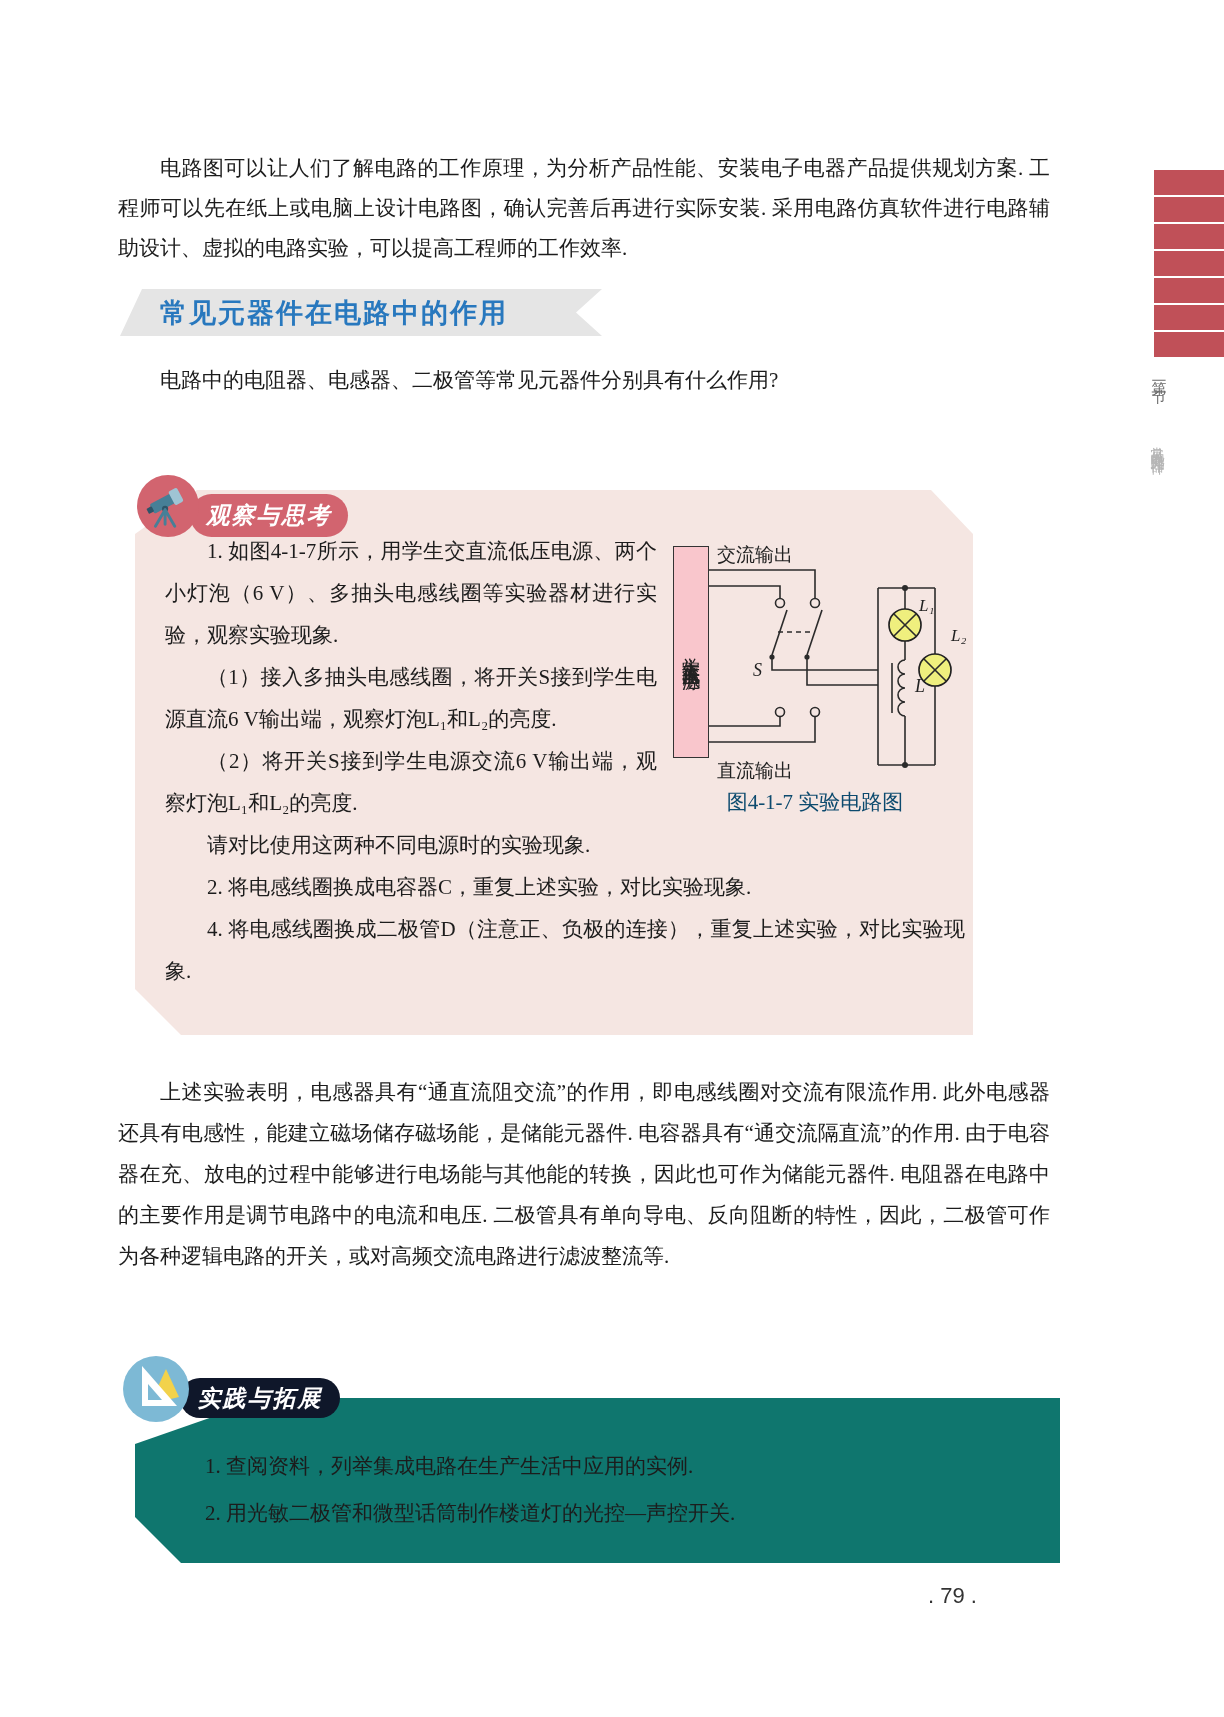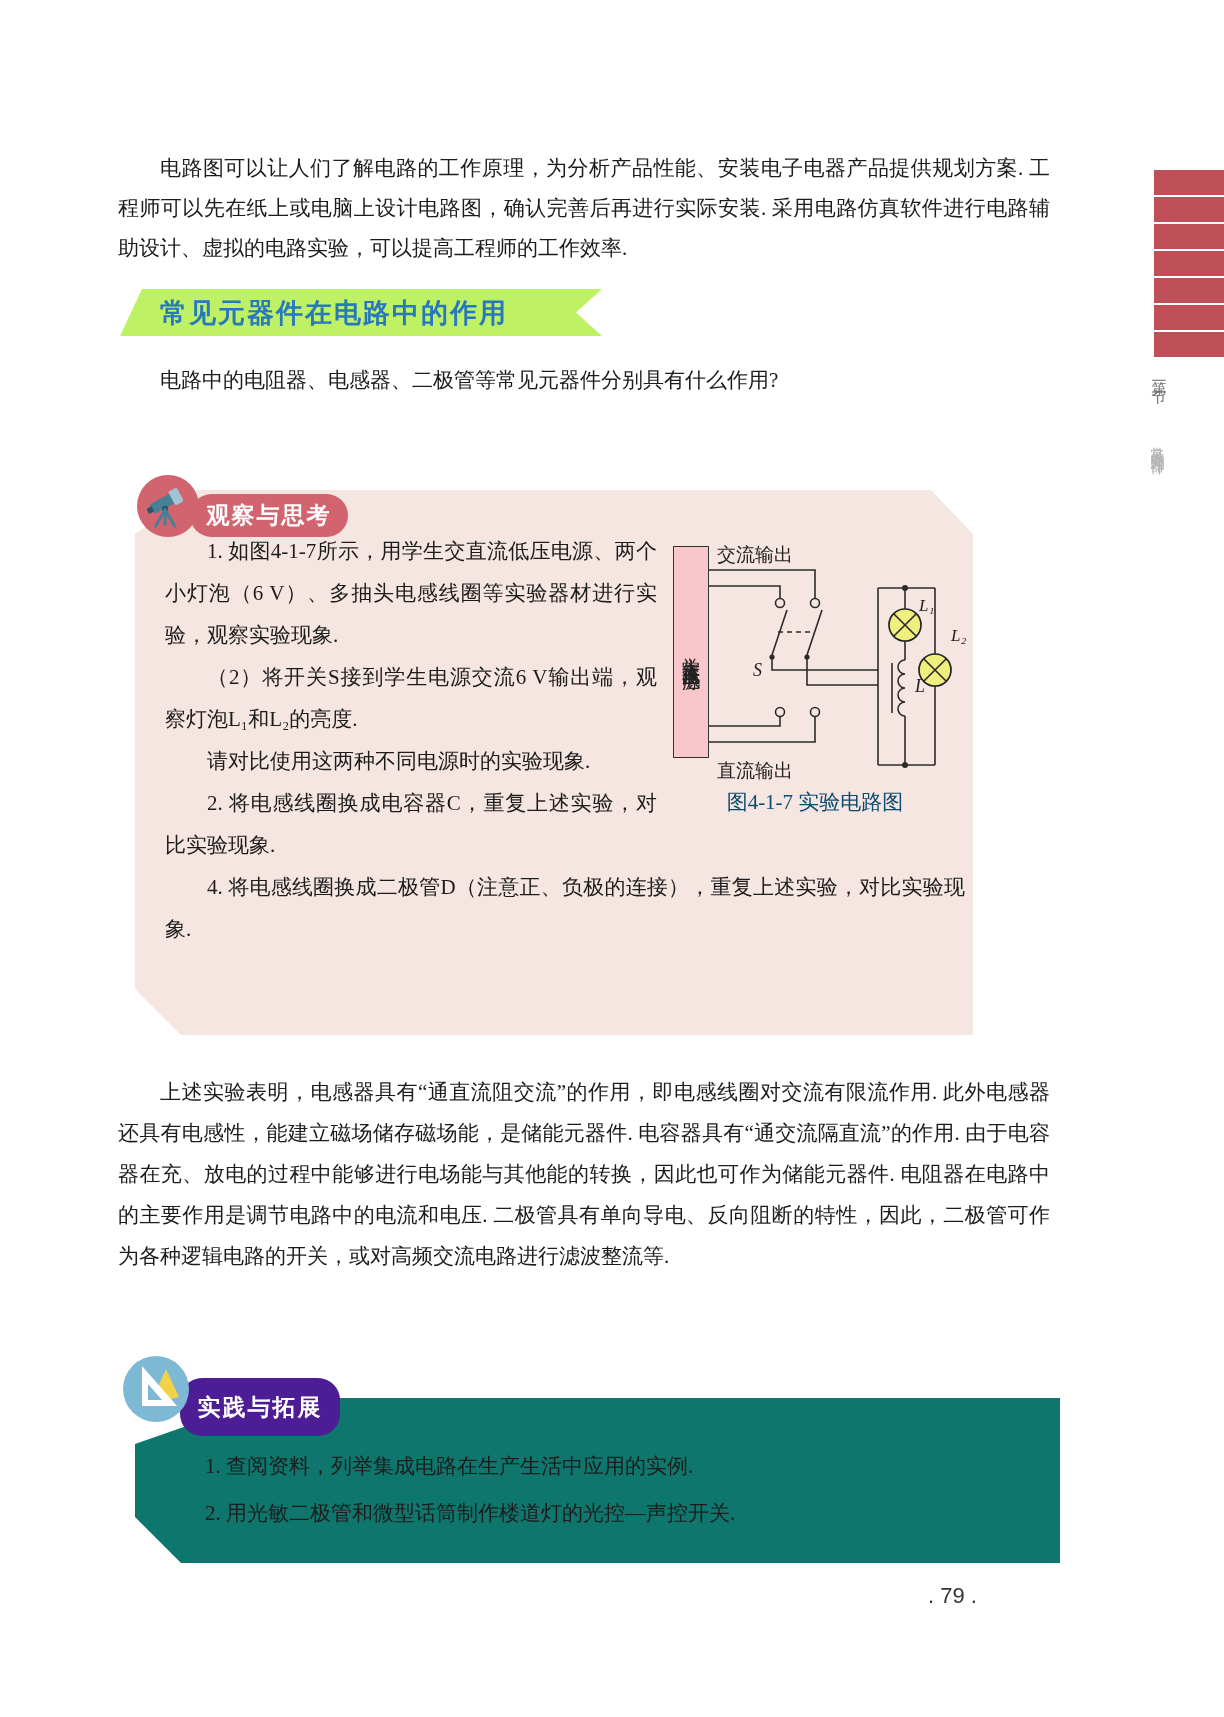--- a/index.html
+++ b/index.html
@@ -14,34 +14,34 @@
   .side-label-1{left:1149px;top:369px;font-size:15px;color:#6a6a6a;letter-spacing:4px;}
   .side-label-2{left:1149px;top:436px;font-size:14px;color:#b5b5b5;letter-spacing:2px;}
 
   
   .para{position:absolute;font-size:21px;line-height:40px;text-align:justify;margin:0;}
   .intro{left:118px;top:148px;width:932px;text-indent:2em;}
   .question{left:118px;top:360px;width:932px;text-indent:2em;}
   .summary{left:118px;top:1072px;width:932px;text-indent:2em;line-height:41px;}
 
   
-  .banner{position:absolute;left:120px;top:289px;width:482px;height:47px;background:#bef264;
+  .banner{position:absolute;left:120px;top:289px;width:482px;height:47px;background:#e5e5e5;
           clip-path:polygon(22px 0,482px 0,456px 50%,482px 100%,0 100%);
           display:flex;align-items:center;}
   .banner span{margin-left:40px;font-family:"Liberation Sans",sans-serif;font-weight:bold;
                font-size:27px;color:#2878be;letter-spacing:2px;}
 
   
   .badge-circle{position:absolute;border-radius:50%;z-index:4;display:flex;align-items:center;justify-content:center;}
   .badge-pill{position:absolute;z-index:3;border-radius:22px;display:flex;align-items:center;justify-content:center;
-              font-family:"Liberation Sans",sans-serif;font-weight:bold;color:#ffffff;font-size:23px;letter-spacing:2px;}
+              font-family:"Liberation Sans",sans-serif;font-weight:bold;color:#ffffff;font-size:23px;letter-spacing:2px;font-style:italic;}
   .obs-circle{left:137px;top:475px;width:62px;height:62px;background:#d2646f;}
   .obs-pill{left:190px;top:494px;width:158px;height:43px;background:#d2646f;}
   .pra-circle{left:123px;top:1356px;width:66px;height:66px;background:#7db9d5;}
-  .pra-pill{left:180px;top:1378px;width:160px;height:58px;background:#4c1d95;}
+  .pra-pill{left:180px;top:1378px;width:160px;height:40px;background:#0f172a;}
 
   
   .observe-box{position:absolute;left:135px;top:490px;width:838px;height:545px;background:#f5e6e2;
                clip-path:polygon(62px 0,796px 0,838px 44px,838px 545px,46px 545px,0 499px,0 44px);
                box-sizing:border-box;padding:40px 8px 0 30px;z-index:1;}
   .obs-p{margin:0;font-size:21px;line-height:42px;text-align:justify;}
   .ind{text-indent:2em;}
 
   
   .fig{float:right;width:300px;height:300px;margin-left:8px;position:relative;}
@@ -154,20 +154,21 @@
       <div class="fig-label lab-ac">交流输出</div>
       <div class="fig-label lab-dc">直流输出</div>
       <div class="fig-label lab-s">S</div>
       <div class="fig-label lab-l1">L₁</div>
       <div class="fig-label lab-l2">L₂</div>
       <div class="fig-label lab-l">L</div>
       <div class="fig-caption">图4-1-7  实验电路图</div>
     </div>
 
     <p class="obs-p ind">1. 如图4-1-7所示，用学生交直流低压电源、两个小灯泡（6 V）、多抽头电感线圈等实验器材进行实验，观察实验现象.</p>
+    <p class="obs-p ind">（1）接入多抽头电感线圈，将开关S接到学生电源直流6 V输出端，观察灯泡L₁和L₂的亮度.</p>
     <p class="obs-p ind">（2）将开关S接到学生电源交流6 V输出端，观察灯泡L₁和L₂的亮度.</p>
     <p class="obs-p ind">请对比使用这两种不同电源时的实验现象.</p>
     <p class="obs-p ind">2. 将电感线圈换成电容器C，重复上述实验，对比实验现象.</p>
     <p class="obs-p ind">4. 将电感线圈换成二极管D（注意正、负极的连接），重复上述实验，对比实验现象.</p>
   </div>
 
   <p class="para summary">上述实验表明，电感器具有“通直流阻交流”的作用，即电感线圈对交流有限流作用. 此外电感器还具有电感性，能建立磁场储存磁场能，是储能元器件. 电容器具有“通交流隔直流”的作用. 由于电容器在充、放电的过程中能够进行电场能与其他能的转换，因此也可作为储能元器件. 电阻器在电路中的主要作用是调节电路中的电流和电压. 二极管具有单向导电、反向阻断的特性，因此，二极管可作为各种逻辑电路的开关，或对高频交流电路进行滤波整流等.</p>
 
   <div class="badge-circle pra-circle">
     <span>

